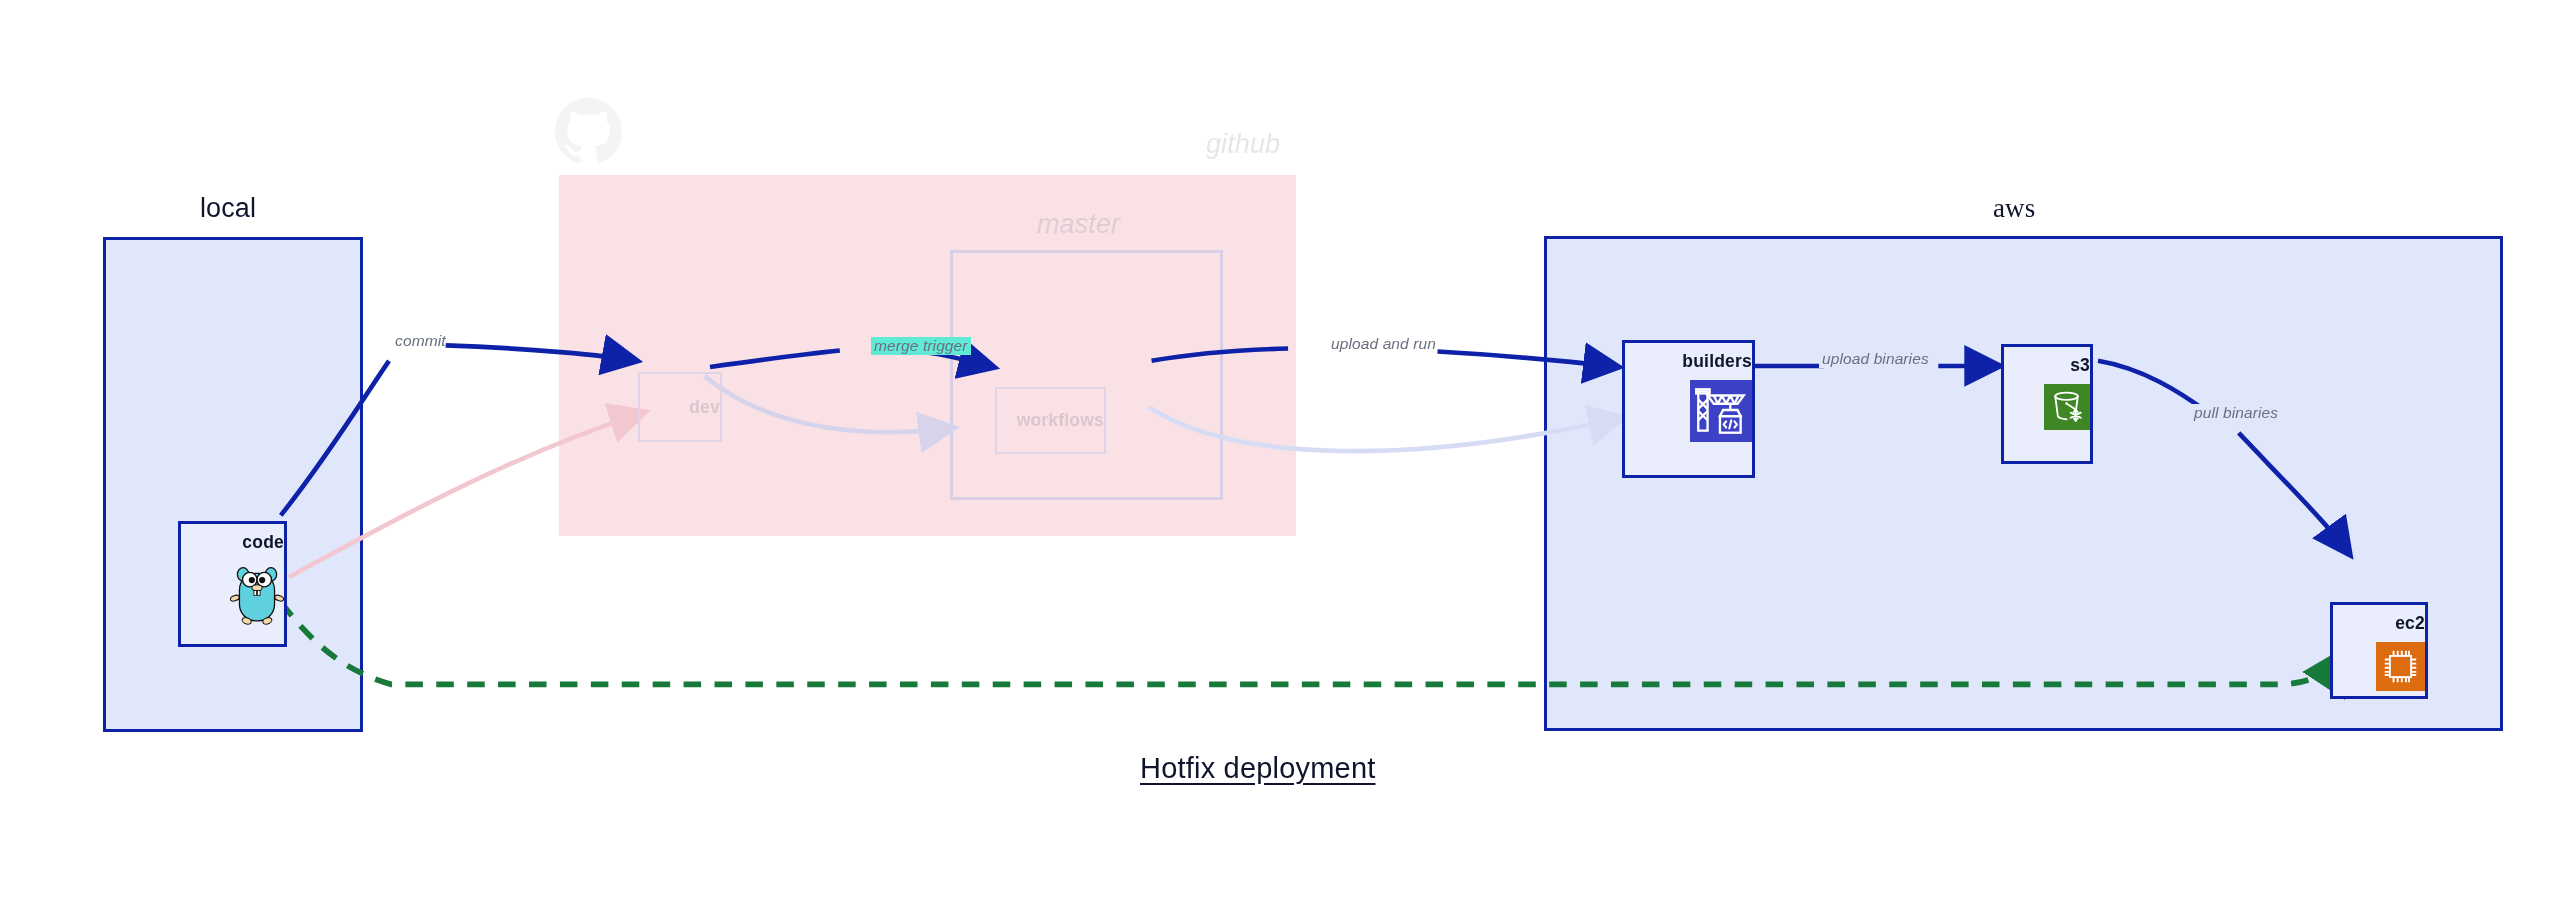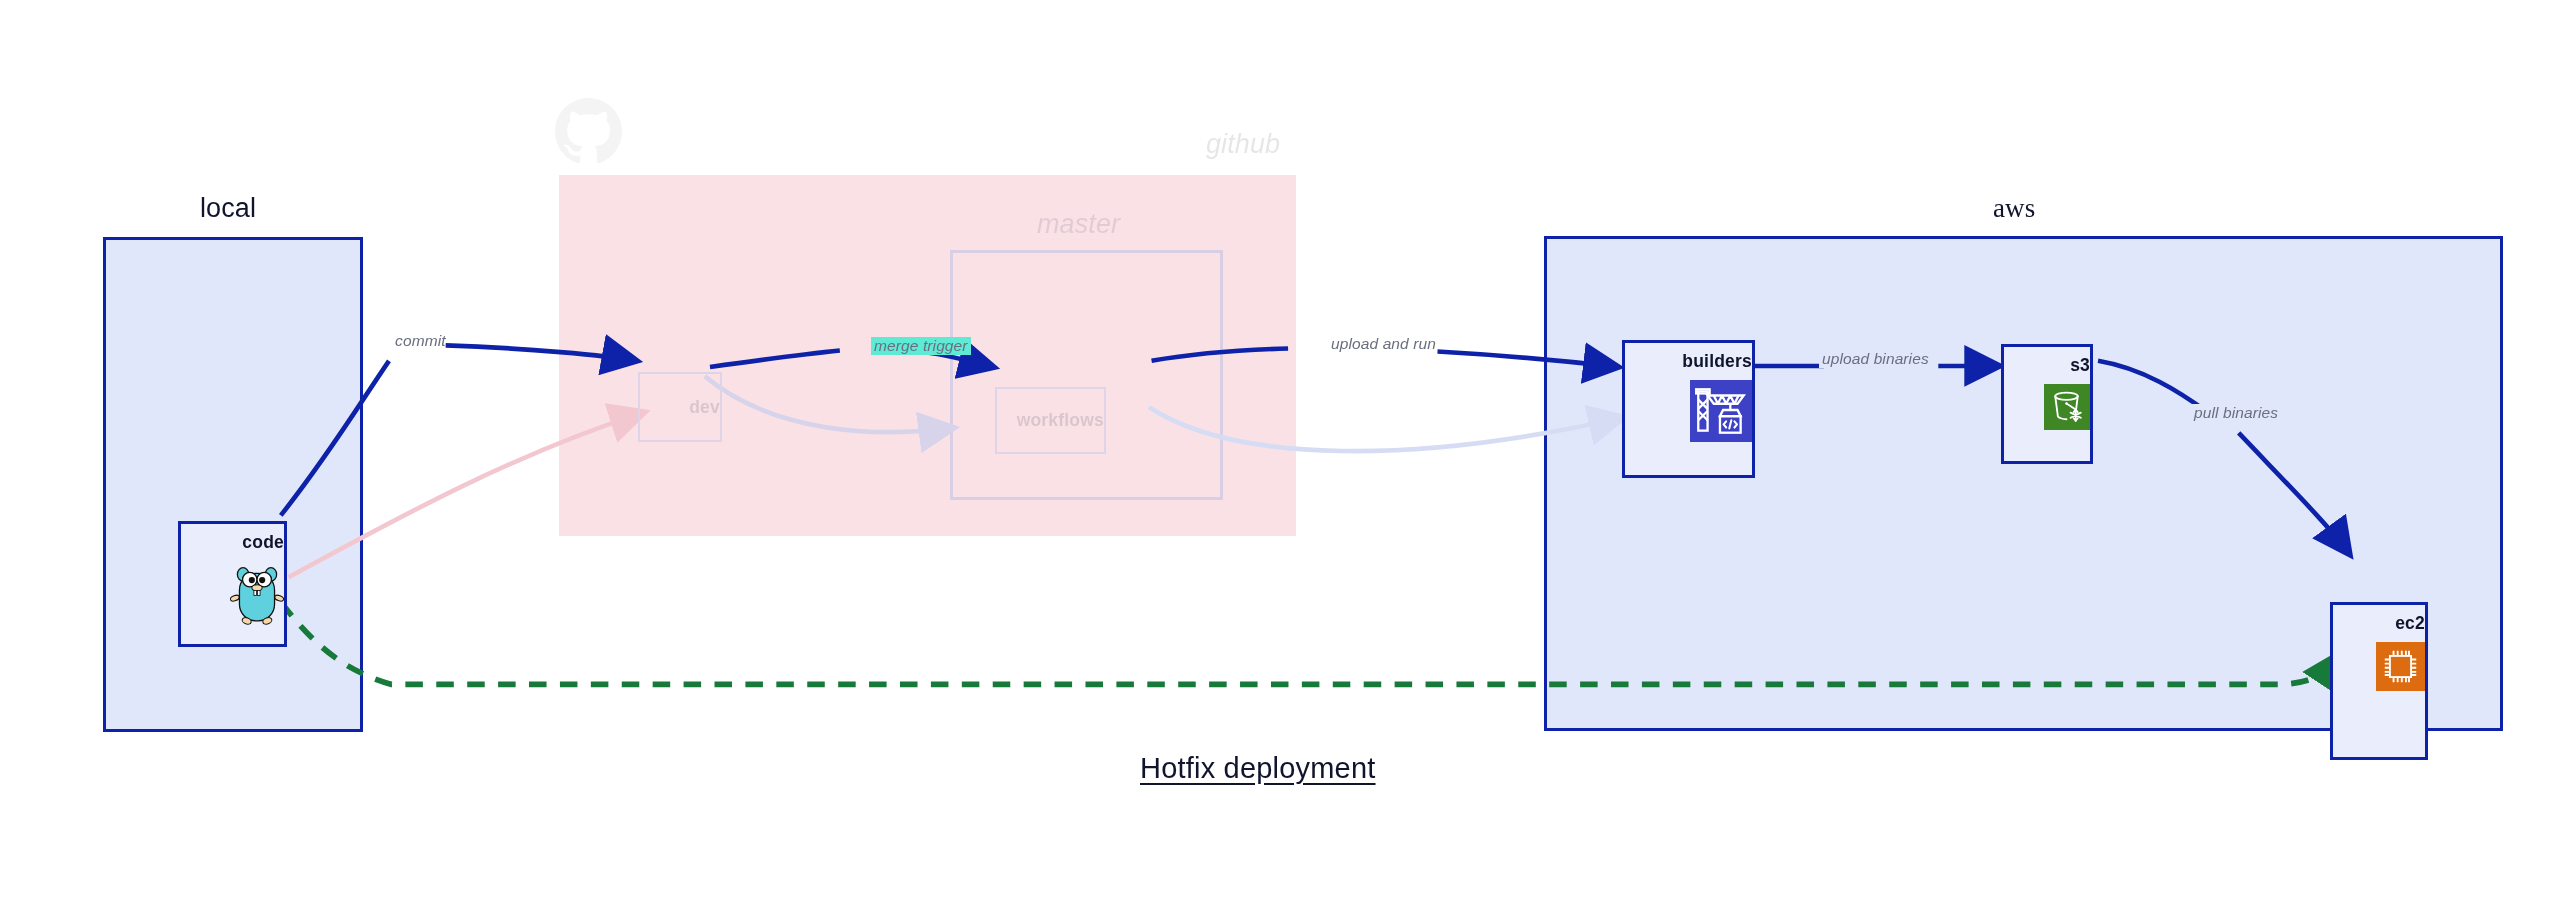--- a/index.html
+++ b/index.html
@@ -271,21 +271,21 @@
           <circle cx="44" cy="38" r="2.4" fill="#ffffff" stroke="none"></circle>
 
           <path d="M62 50 L62 72 M52 56 L72 66 M72 56 L52 66"></path>
           <path d="M62 50 L58 55 M62 50 L66 55"></path>
           <path d="M62 72 L58 67 M62 72 L66 67"></path>
         </g>
       </svg>
     </div>
   </div>
 
-  <div class="node" style="left:2330px; top:558px; width:98px; height:158px;">
+  <div class="node" style="left:2330px; top:558px; width:98px; height:97px;">
     <div class="node-label">ec2</div>
     <div class="node-icon">
       <svg width="49" height="49" viewBox="0 0 95 95">
         <rect x="0" y="0" width="95" height="95" fill="#dd6b10"></rect>
         <g fill="none" stroke="#ffffff" stroke-width="3.6">
           <rect x="27" y="27" width="41" height="41"></rect>
 
           <path d="M34 27 L34 17 M42 27 L42 17 M50 27 L50 17 M58 27 L58 17 M64 27 L64 17"></path>
 
           <path d="M34 68 L34 78 M42 68 L42 78 M50 68 L50 78 M58 68 L58 78 M64 68 L64 78"></path>

